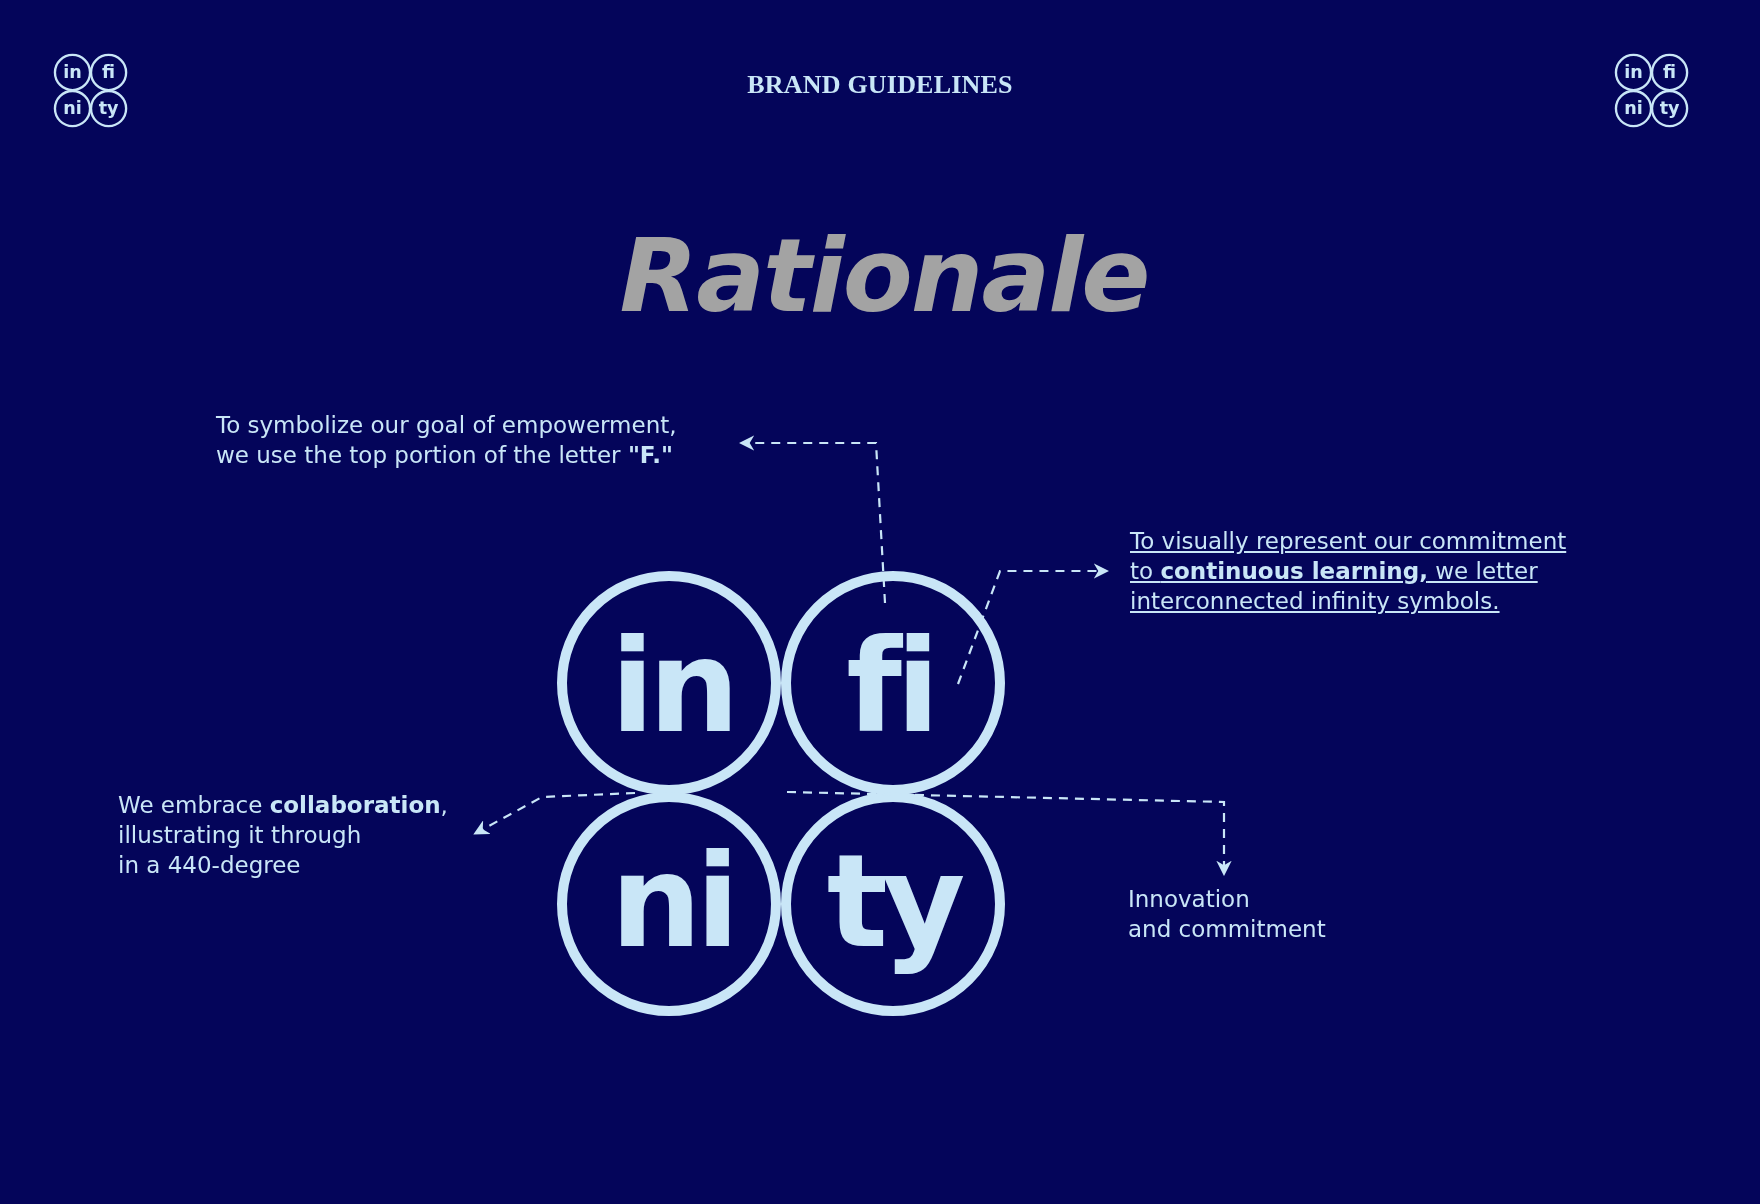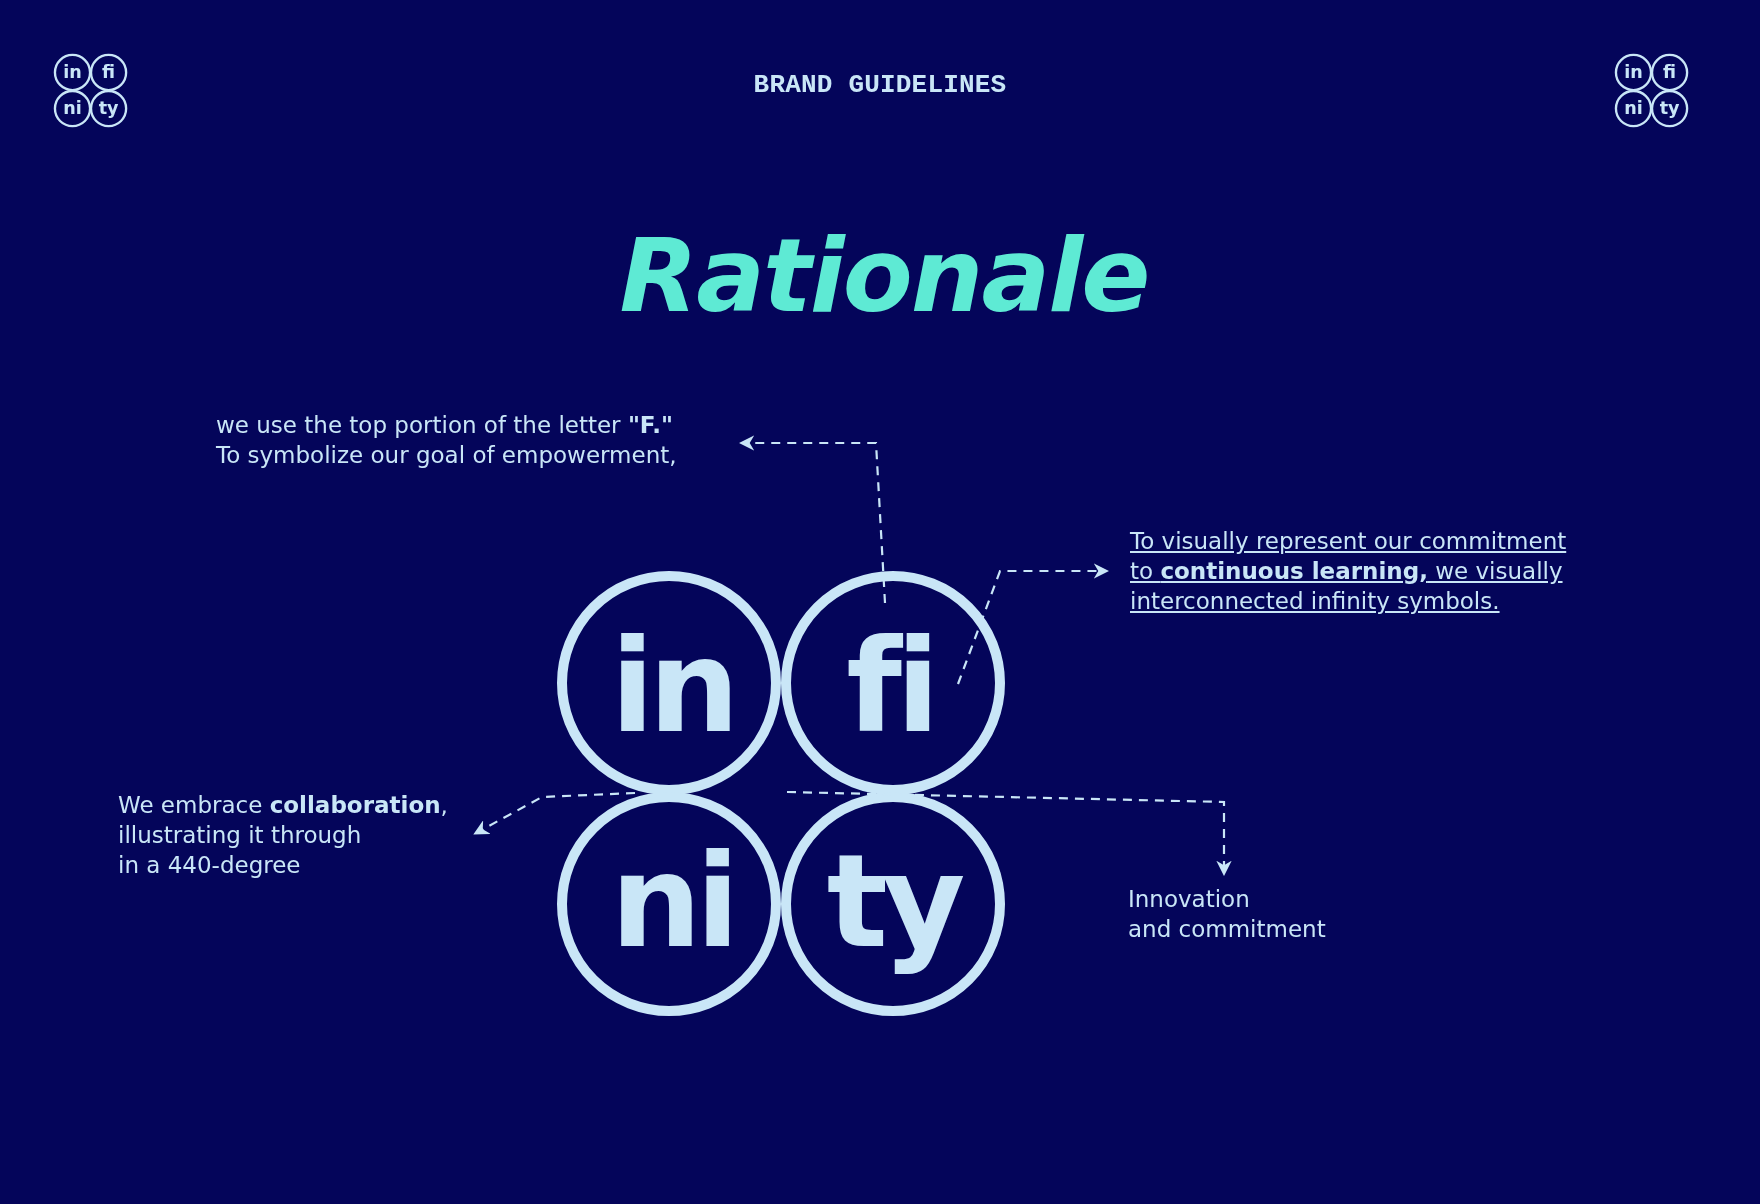--- a/index.html
+++ b/index.html
@@ -7,27 +7,27 @@
     width:1760px; height:1204px; overflow:hidden;
     background:#04055a;
     font-family:"Liberation Sans", sans-serif;
     color:#c9e6f7;
     position:relative;
   }
   .logo-mini { position:absolute; width:78px; height:78px; }
   .logo-mini svg { width:100%; height:100%; display:block; }
   .header-title {
     position:absolute; left:0; right:0; top:70px; text-align:center;
-    font-family:Liberation Mono, monospace; font-weight:bold; font-size:26px;
+    font-family:Liberation Serif, serif; font-weight:bold; font-size:26px;
     letter-spacing:0.2px; color:#c9e6f7;
   }
   .page-title {
     position:absolute; left:0; right:0; top:216px; text-align:center;
     font-family:"DejaVu Sans", sans-serif; font-weight:bold; font-style:italic;
-    font-size:102px; letter-spacing:-2px; color:#5eead4; padding-left:8px;
+    font-size:102px; letter-spacing:-2px; color:#a3a3a3; padding-left:8px;
   }
   .annot {
     position:absolute; font-family:"DejaVu Sans", sans-serif;
     font-size:23px; line-height:30px; color:#c9e6f7; white-space:nowrap;
   }
   .annot b { font-weight:bold; }
   .diagram { position:absolute; left:0; top:0; width:1760px; height:1204px; pointer-events:none; }
   .glyph {
     font-family:"DejaVu Sans", sans-serif; font-weight:bold; fill:#c9e6f7;
   }
@@ -100,27 +100,27 @@
 
     <path d="M958,684 L1000,571 L1106,571" marker-end="url(#arrow)"></path>
 
     <path d="M635,793 L542,797 L476,833" marker-end="url(#arrow)"></path>
 
     <path d="M787,792 L1224,802 L1224,873" marker-end="url(#arrow)"></path>
   </g>
 </svg>
 
 <div class="annot" style="left:216px; top:410px;">
+  <div>To symbolize our goal of empowerment,</div>
   <div><span>we use the top portion of the letter </span><b>"F."</b></div>
-  <div>To symbolize our goal of empowerment,</div>
 </div>
 
 <div class="annot" style="left:1130px; top:526px;text-decoration:underline;">
   <div>To visually represent our commitment</div>
-  <div><span>to </span><b>continuous learning,</b><span> we visually</span></div>
+  <div><span>to </span><b>continuous learning,</b><span> we letter</span></div>
   <div>interconnected infinity symbols.</div>
 </div>
 
 <div class="annot" style="left:118px; top:790px;">
   <div><span>We embrace </span><b>collaboration</b><span>,</span></div>
   <div>illustrating it through</div>
   <div>in a 440-degree</div>
 </div>
 
 <div class="annot" style="left:1128px; top:884px; ">

